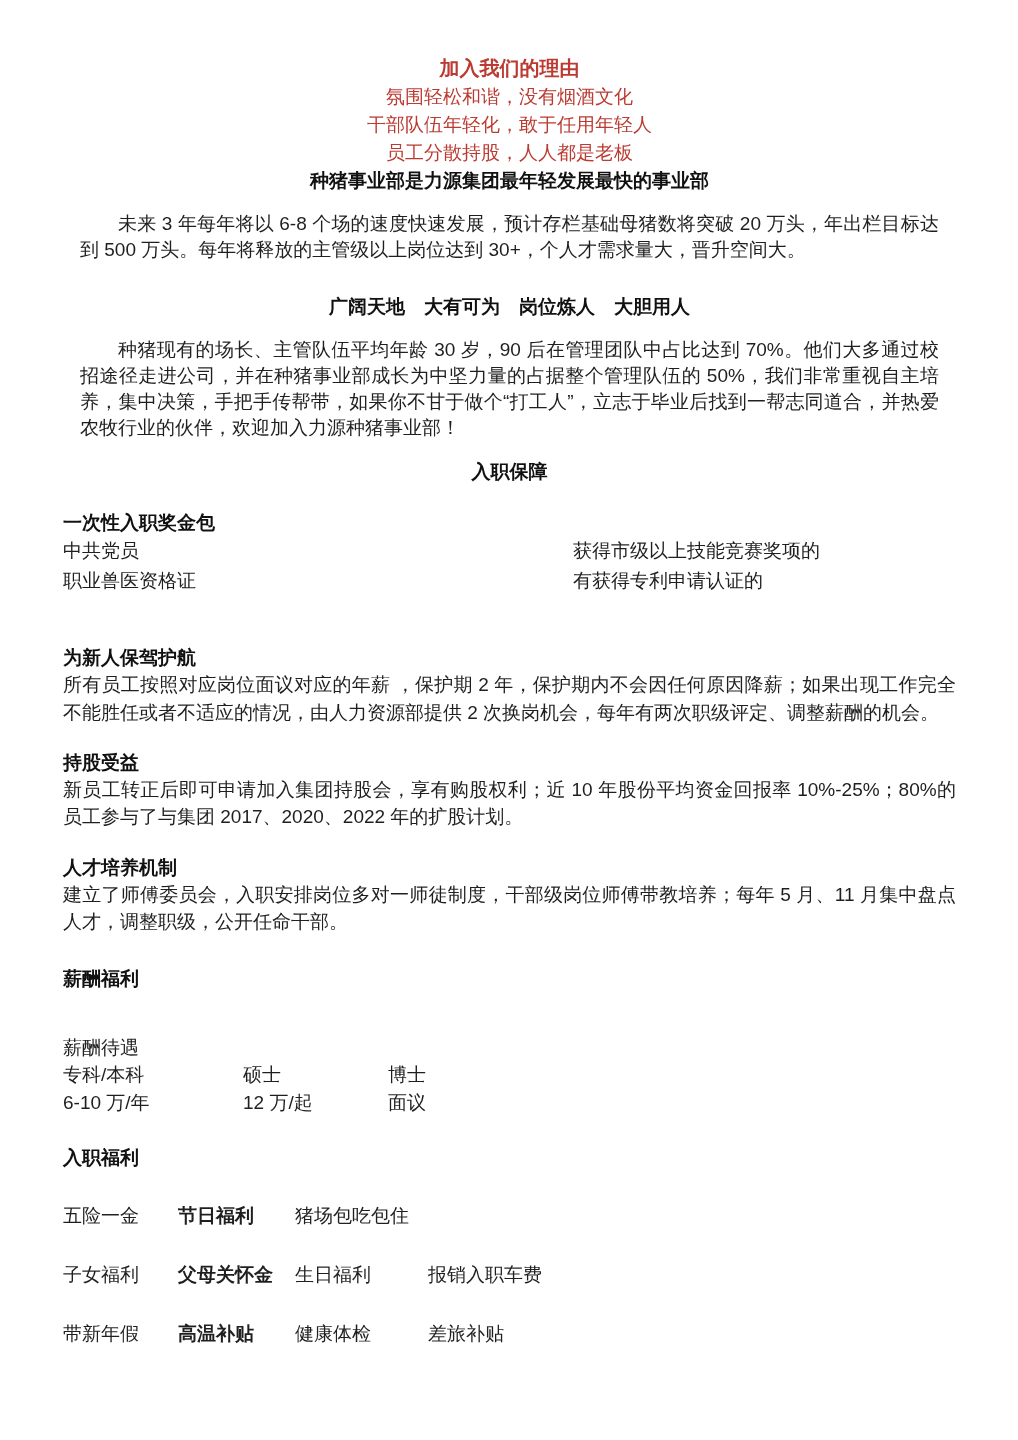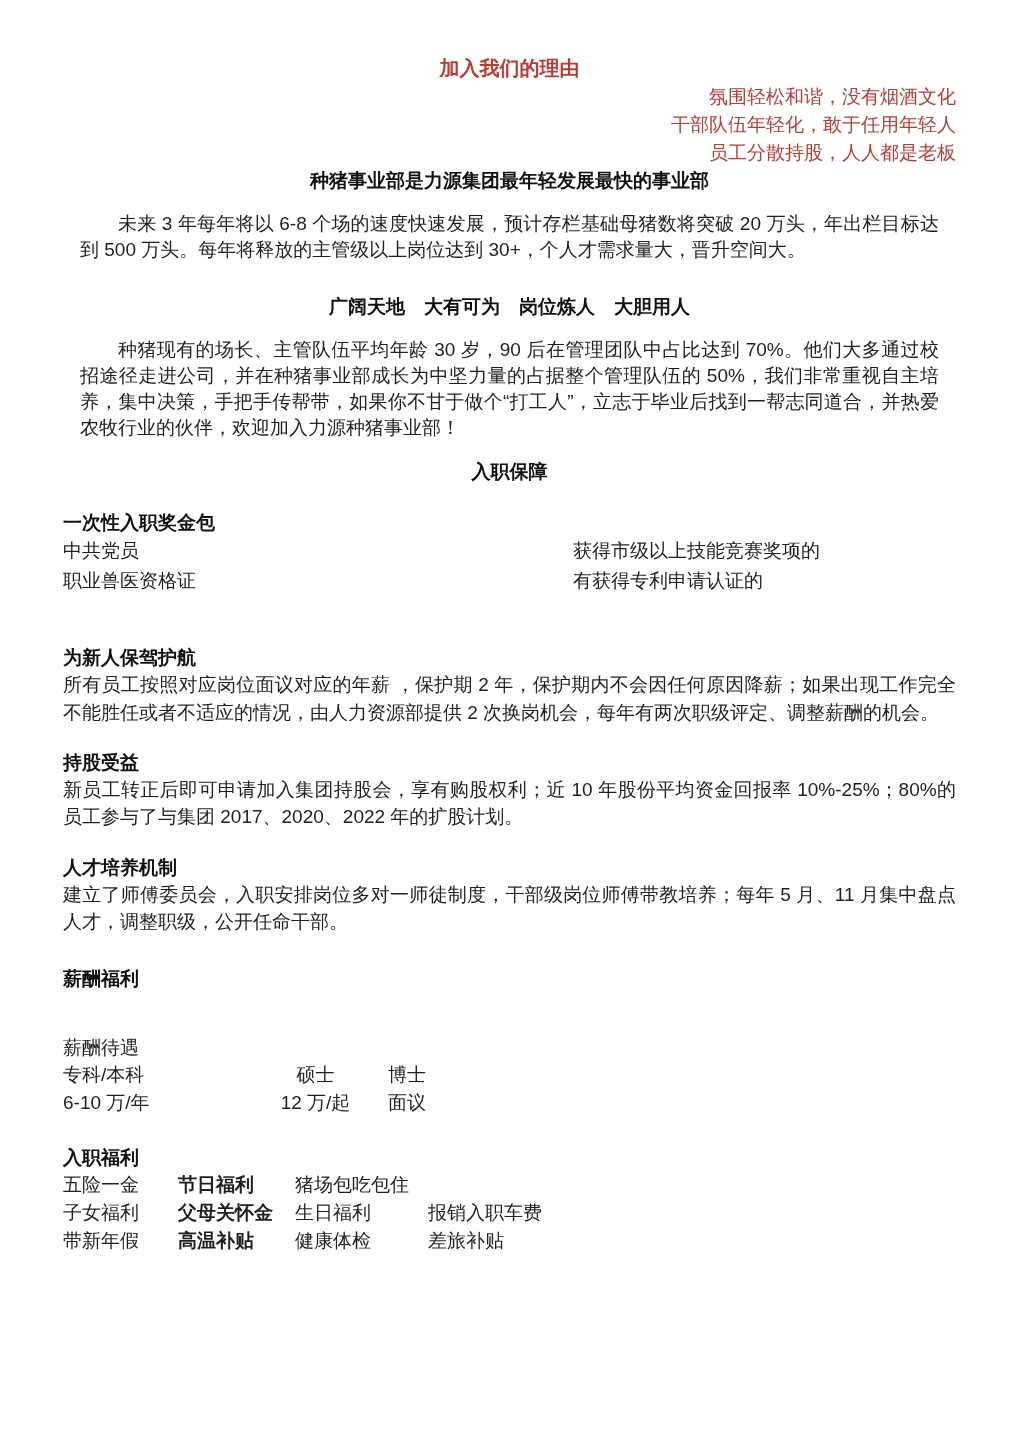--- a/index.html
+++ b/index.html
@@ -12,21 +12,21 @@
     box-sizing:border-box;
     padding:54px 62px 0 63px;
     font-family:"Liberation Sans","DejaVu Sans",sans-serif;
     color:#1f1f1f;
     font-size:19px;
     overflow:hidden;
   }
   .center { text-align:center; }
   .bold { font-weight:700; }
   .red { color:#bb3a31; }
-  .line28 { line-height:28px;text-align:right; }
+  .line28 { line-height:28px; }
   .red-title { font-size:20px; line-height:29px; }
   .black-heading { line-height:27px; color:#111111; }
   .para {
     margin:17px;
     line-height:26px;
     text-align:justify;
     text-indent:2em;
     color:#1f1f1f;
   }
   .section-center-heading { line-height:28px; color:#111111; }
@@ -36,23 +36,23 @@
   .bonus-row .left { width:510px; }
   .protection-heading { margin-top:48px; }
   .para-28 { margin:0; line-height:28px; text-align:justify; text-indent:0; }
   .shareholding-heading { margin-top:22px; }
   .para-27 { margin:0; line-height:27px; text-align:justify; text-indent:0; }
   .training-heading { margin-top:24px; }
   .comp-heading { margin-top:30px; }
   .salary-sub { margin-top:42px; line-height:27px; }
   .salary-row { display:flex; line-height:28px; }
   .salary-row .c1 { width:180px; }
-  .salary-row .c2 { width:145px;text-align:center; }
+  .salary-row .c2 { width:145px; }
   .benefits-heading { margin-top:27px;font-family:Liberation Serif, serif; }
-  .benefit-row { display:flex; line-height:28px; }
+  .benefit-row { display:flex; line-height:28px;margin-top:31px; }
   .benefit-row .b1 { width:115px; }
   .benefit-row .b2 { width:117px;font-weight:bold; }
   .benefit-row .b3 { width:133px; }
 </style>
 </head>
 <body>
 
 <div class="page">
 
   <div class="center red bold red-title">加入我们的理由</div>

